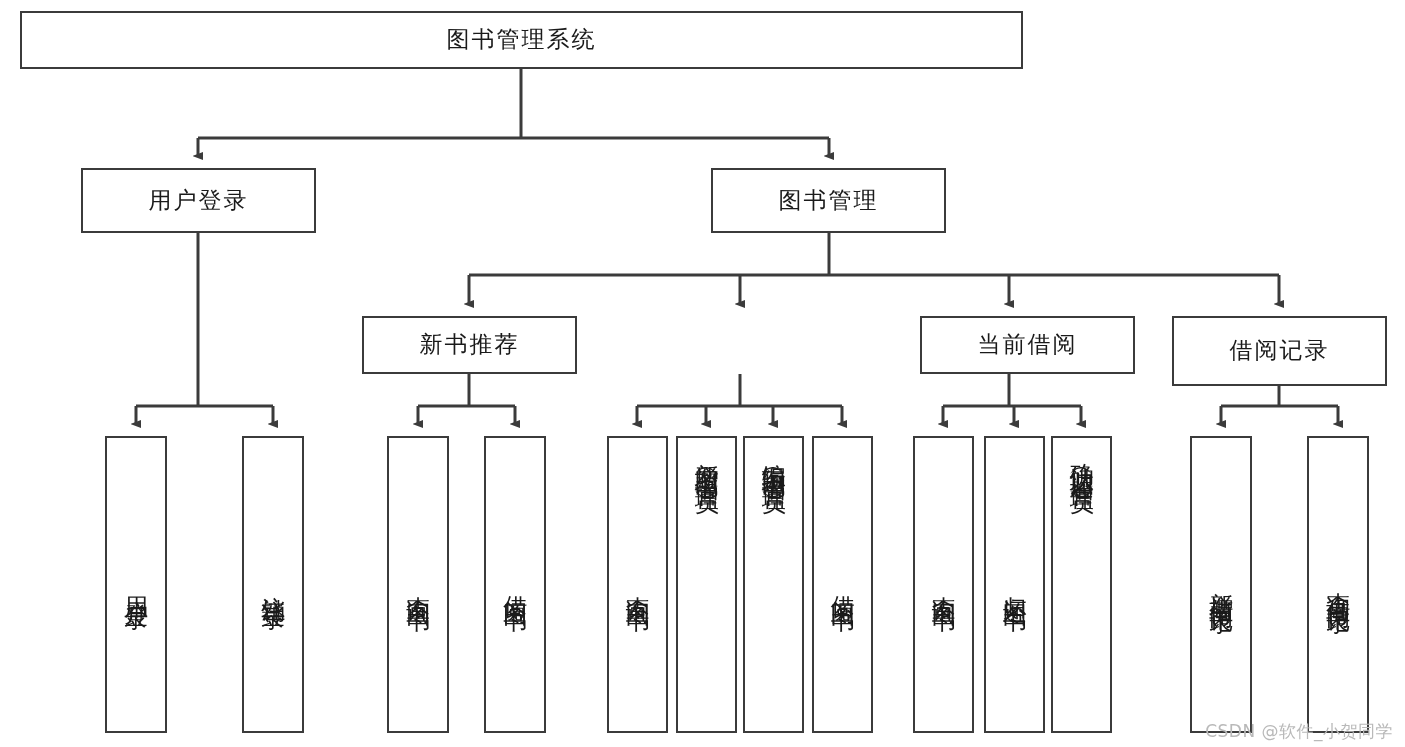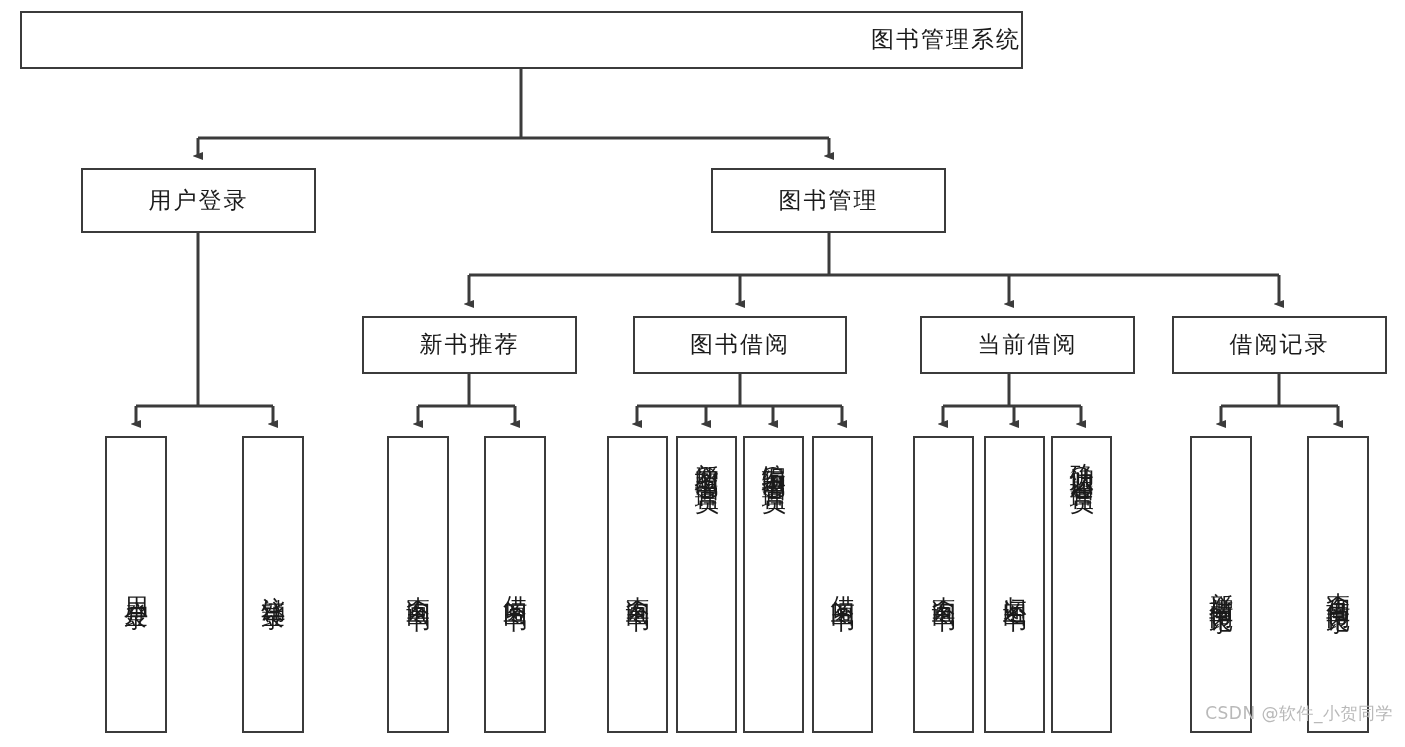--- a/index.html
+++ b/index.html
@@ -59,21 +59,21 @@
     font-size: 24px;
     letter-spacing: 4px;
   }
   .node.vert.mid {
     align-items: center;
     padding-top: 0;
   }
   .watermark {
     position: absolute;
     right: 12px;
-    bottom: 22px;
+    bottom: 4px;
     font-size: 17px;
     color: #b9b9b9;
     letter-spacing: 0.5px;
     z-index: 5;
     white-space: pre;
   }
 </style>
 </head>
 <body>
 
@@ -122,41 +122,38 @@
       <path d="M1014,406 L1014,424" marker-end="url(#arrow)"></path>
       <path d="M1081,406 L1081,424" marker-end="url(#arrow)"></path>
 
       <path d="M1279,374 L1279,406"></path>
       <path d="M1221,406 L1338,406"></path>
       <path d="M1221,406 L1221,424" marker-end="url(#arrow)"></path>
       <path d="M1338,406 L1338,424" marker-end="url(#arrow)"></path>
     </g>
   </svg>
 
-  <div class="node root horiz" style="left:20px; top:11px; width:1003px; height:58px;justify-content:flex-end;">
+  <div class="node root horiz" style="left:20px; top:11px; width:1003px; height:58px;">
     <span class="label">图书管理系统</span>
   </div>
 
   <div class="node horiz" style="left:81px; top:168px; width:235px; height:65px;">
     <span class="label">用户登录</span>
   </div>
   <div class="node horiz" style="left:362px; top:316px; width:215px; height:58px;">
     <span class="label">新书推荐</span>
   </div>
 
   <div class="node horiz" style="left:711px; top:168px; width:235px; height:65px;">
     <span class="label">图书管理</span>
   </div>
-  <div class="node horiz" style="left:633px; top:316px; width:214px; height:58px;">
-    <span class="label">图书借阅</span>
-  </div>
   <div class="node horiz" style="left:902px; top:316px; width:215px; height:58px;margin-left:18px;">
     <span class="label">当前借阅</span>
   </div>
-  <div class="node horiz" style="left:1172px; top:316px; width:215px; height:58px;">
+  <div class="node horiz" style="left:1172px; top:316px; width:215px; height:70px;">
     <span class="label">借阅记录</span>
   </div>
 
   <div class="node vert mid" style="left:105px; top:436px; width:62px; height:297px;">
     <span class="label">用户登录</span>
   </div>
   <div class="node vert mid" style="left:242px; top:436px; width:62px; height:297px;">
     <span class="label">注销登录</span>
   </div>
   <div class="node vert mid" style="left:387px; top:436px; width:62px; height:297px;">

